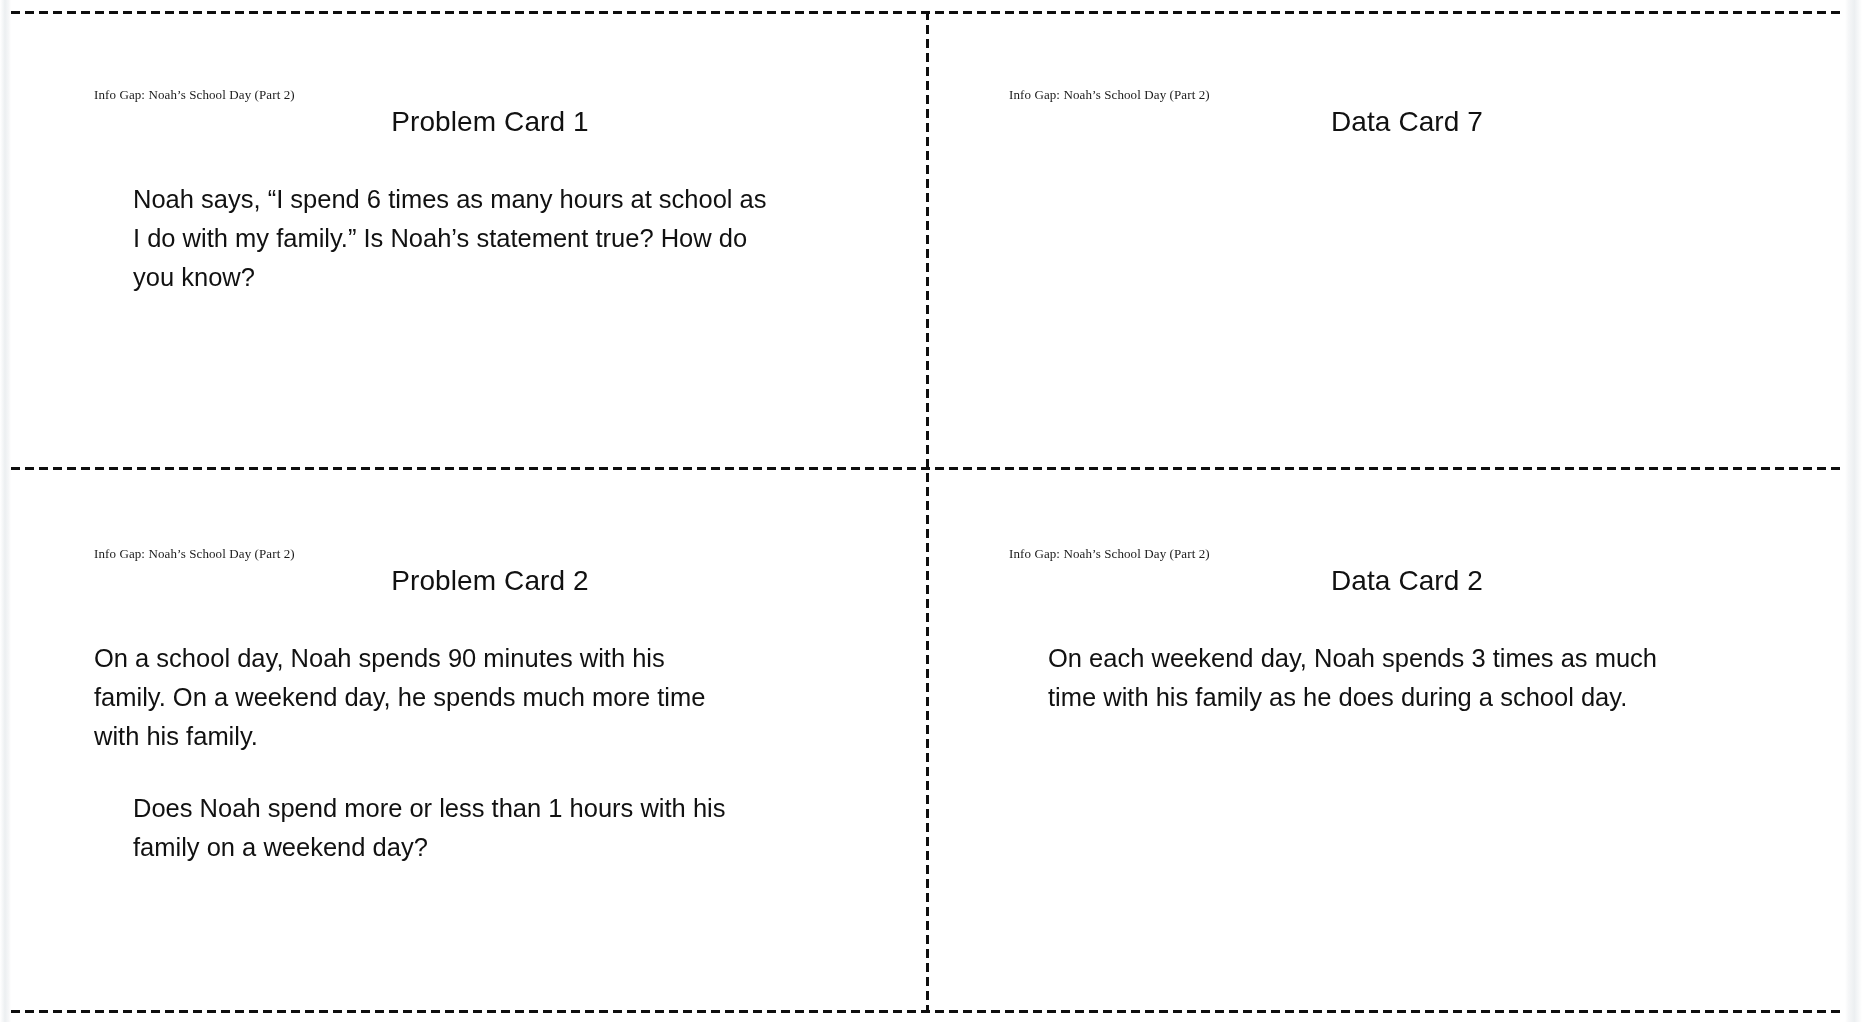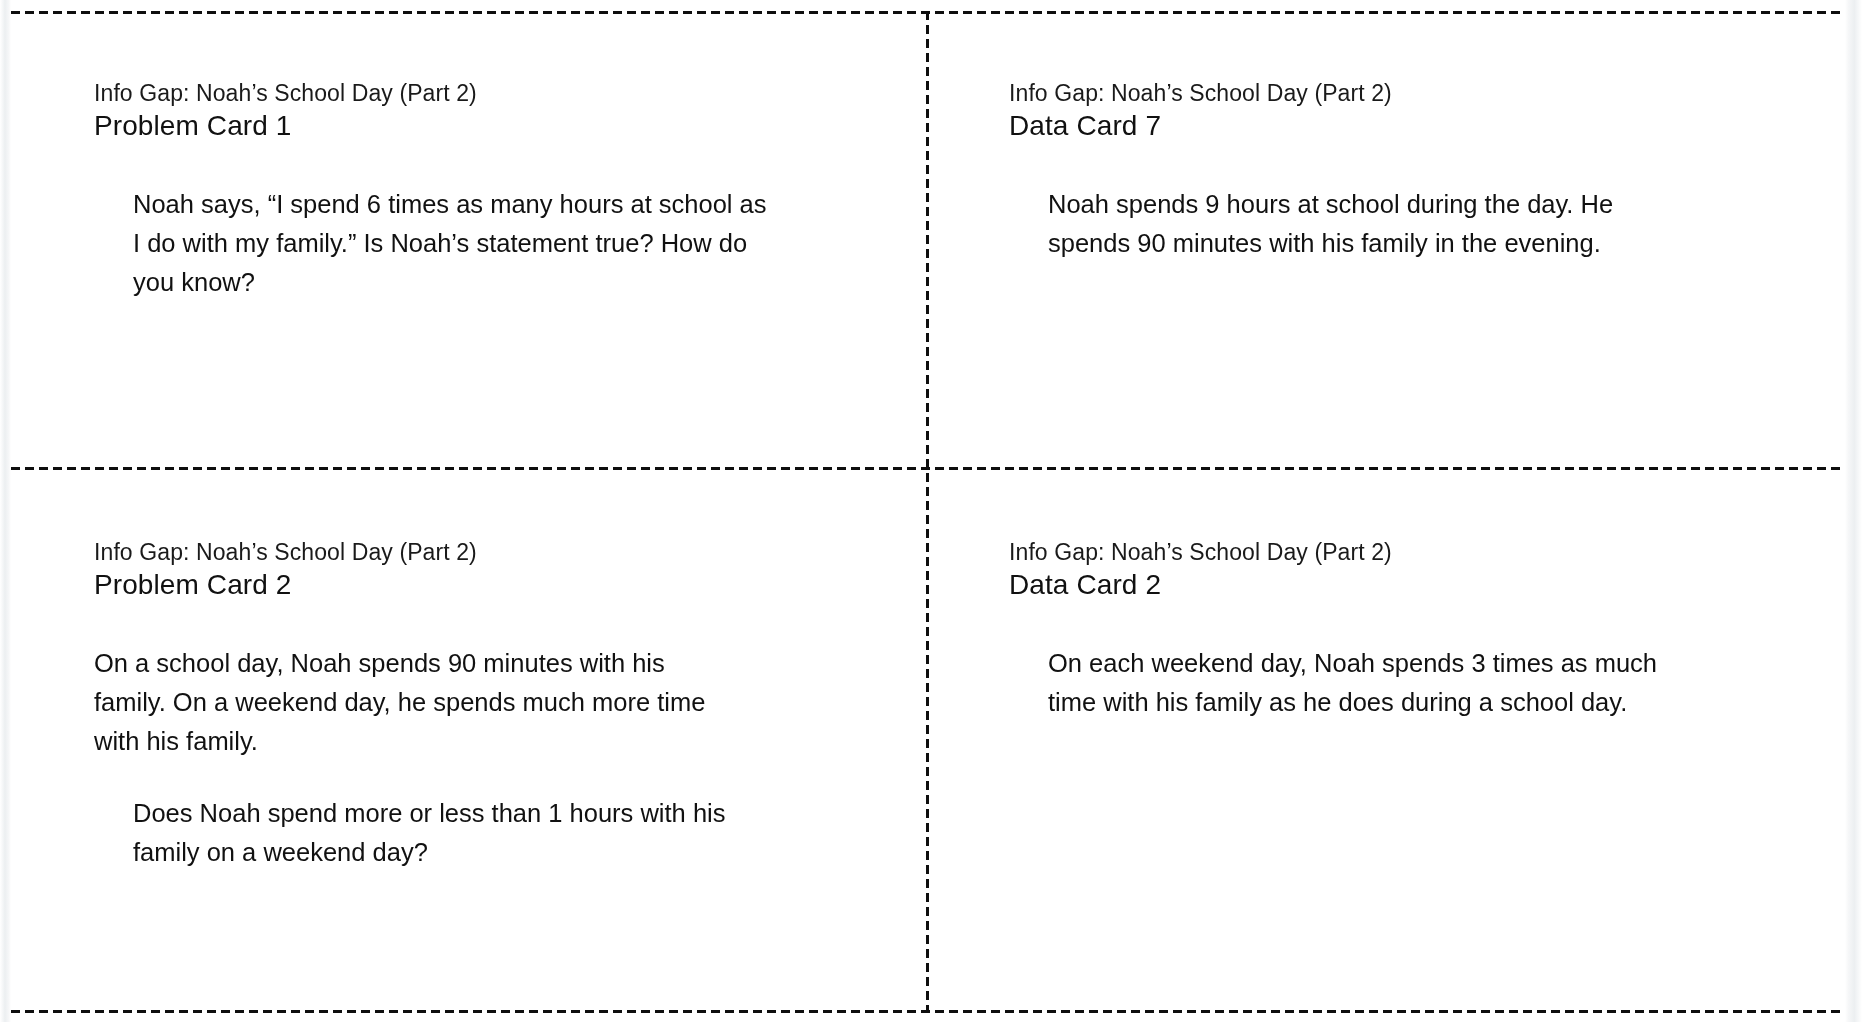--- a/index.html
+++ b/index.html
@@ -87,34 +87,36 @@
   .card-inner {
     position: absolute;
     left: 83px;
     top: 68px;
     right: 40px;
   }
   .card-tr .card-inner,
   .card-br .card-inner { left: 80px; }
 
   .card-eyebrow {
-    font-size: 23px;
+    font-size: 13px;
     line-height: 1.28;
     font-weight: 400;
     color: #1a1a1a;
     letter-spacing: 0.1px;
-    margin: 0 0 1px 0;
+    margin: 8px 0 1px 0;
+    font-family: Liberation Serif, serif;
   }
   .card-title {
     font-size: 28px;
     line-height: 1.2;
     font-weight: 400;
     color: #111111;
     margin: 0;
     letter-spacing: 0.1px;
+    text-align: center;
   }
   .card-body {
     margin-top: 42px;
   }
   .card-body p {
     font-size: 25.5px;
     line-height: 1.52;
     font-weight: 400;
     color: #111111;
     margin: 0 0 34px 0;
@@ -145,23 +147,20 @@
       <div class="card-body">
         <p>Noah says, “I spend 6 times as many hours at school as I do with my family.” Is Noah’s statement true? How do you know?</p>
       </div>
     </div>
   </div>
 
   <div class="card card-tr">
     <div class="card-inner">
       <div class="card-eyebrow">Info Gap: Noah’s School Day (Part 2)</div>
       <div class="card-title">Data Card 7</div>
-      <div class="card-body">
-        <p>Noah spends 9 hours at school during the day. He spends 90 minutes with his family in the evening.</p>
-      </div>
     </div>
   </div>
 
   <div class="card card-bl">
     <div class="card-inner">
       <div class="card-eyebrow">Info Gap: Noah’s School Day (Part 2)</div>
       <div class="card-title">Problem Card 2</div>
       <div class="card-body">
         <p>On a school day, Noah spends 90 minutes with his family. On a weekend day, he spends much more time with his family.</p>
         <p>Does Noah spend more or less than 1 hours with his family on a weekend day?</p>

